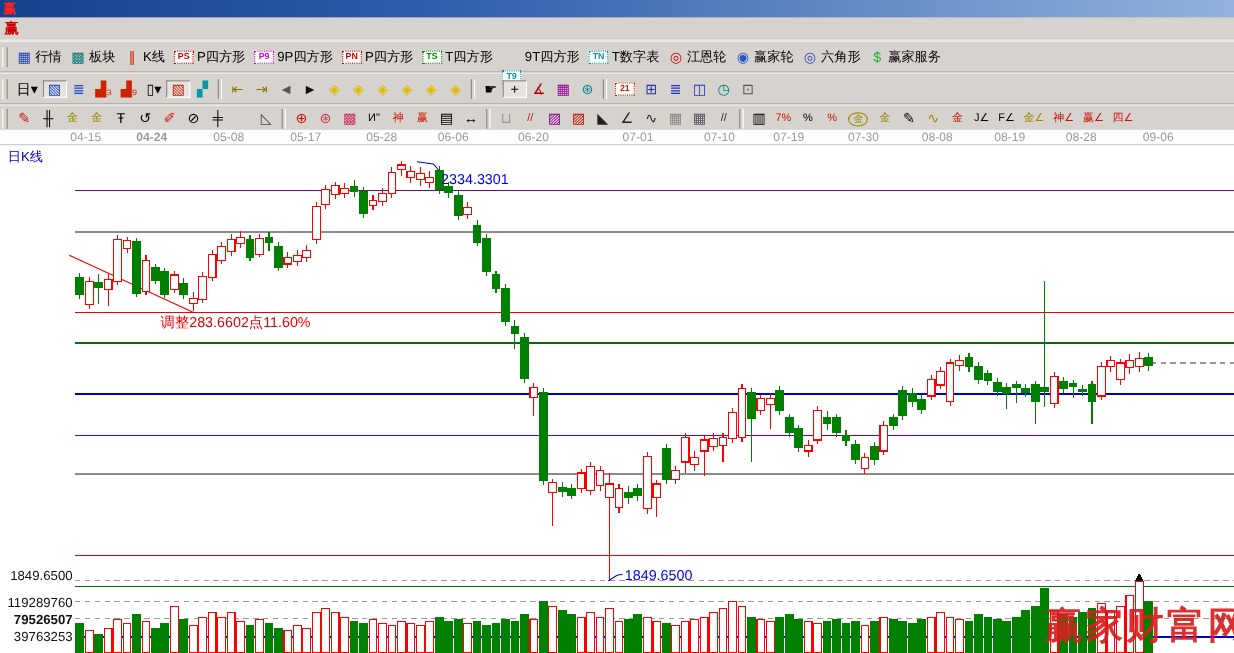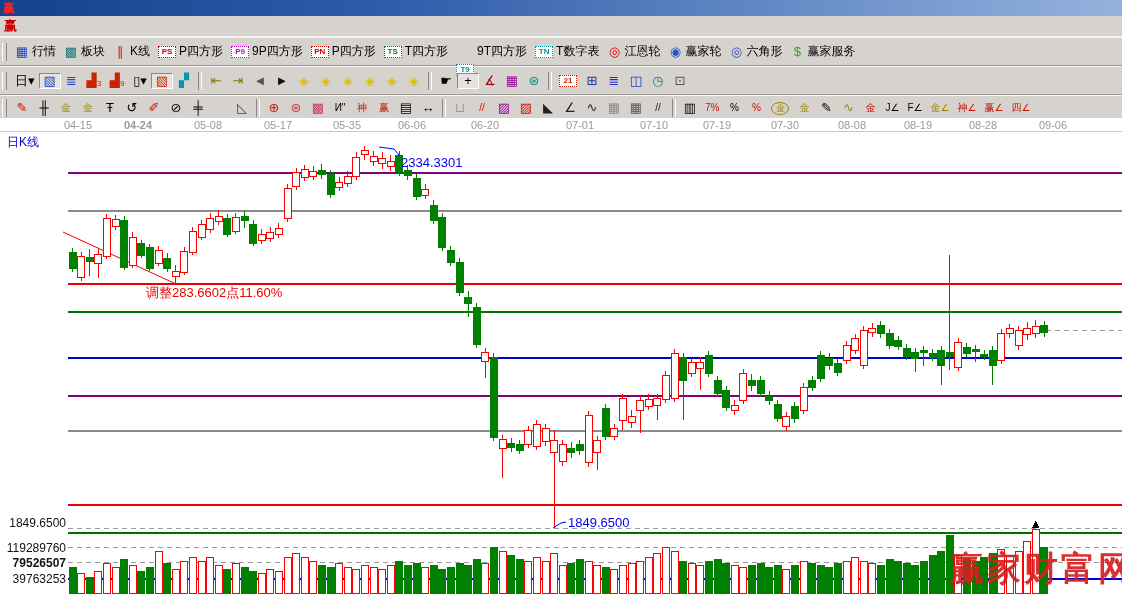--- a/index.html
+++ b/index.html
@@ -330,21 +330,21 @@
       <span class="glyph small" style="color: rgb(204, 17, 0);">四∠</span>
     </span>
   </div>
 
 <div class="chart-panel">
   <div class="date-axis" id="date-axis">
       <span class="date-label" style="left: 78px;">04-15</span>
       <span class="date-label" style="left: 138px; font-weight: bold;">04-24</span>
       <span class="date-label" style="left: 208px;">05-08</span>
       <span class="date-label" style="left: 278px;">05-17</span>
-      <span class="date-label" style="left: 347px;">05-35</span>
+      <span class="date-label" style="left: 347px;">05-28</span>
       <span class="date-label" style="left: 412px;">06-06</span>
       <span class="date-label" style="left: 485px;">06-20</span>
       <span class="date-label" style="left: 580px;">07-01</span>
       <span class="date-label" style="left: 648px; padding-left: 12px;">07-10</span>
       <span class="date-label" style="left: 717px;">07-19</span>
       <span class="date-label" style="left: 785px;">07-30</span>
       <span class="date-label" style="left: 852px;">08-08</span>
       <span class="date-label" style="left: 918px;">08-19</span>
       <span class="date-label" style="left: 983px;">08-28</span>
       <span class="date-label" style="left: 1053px;">09-06</span>

